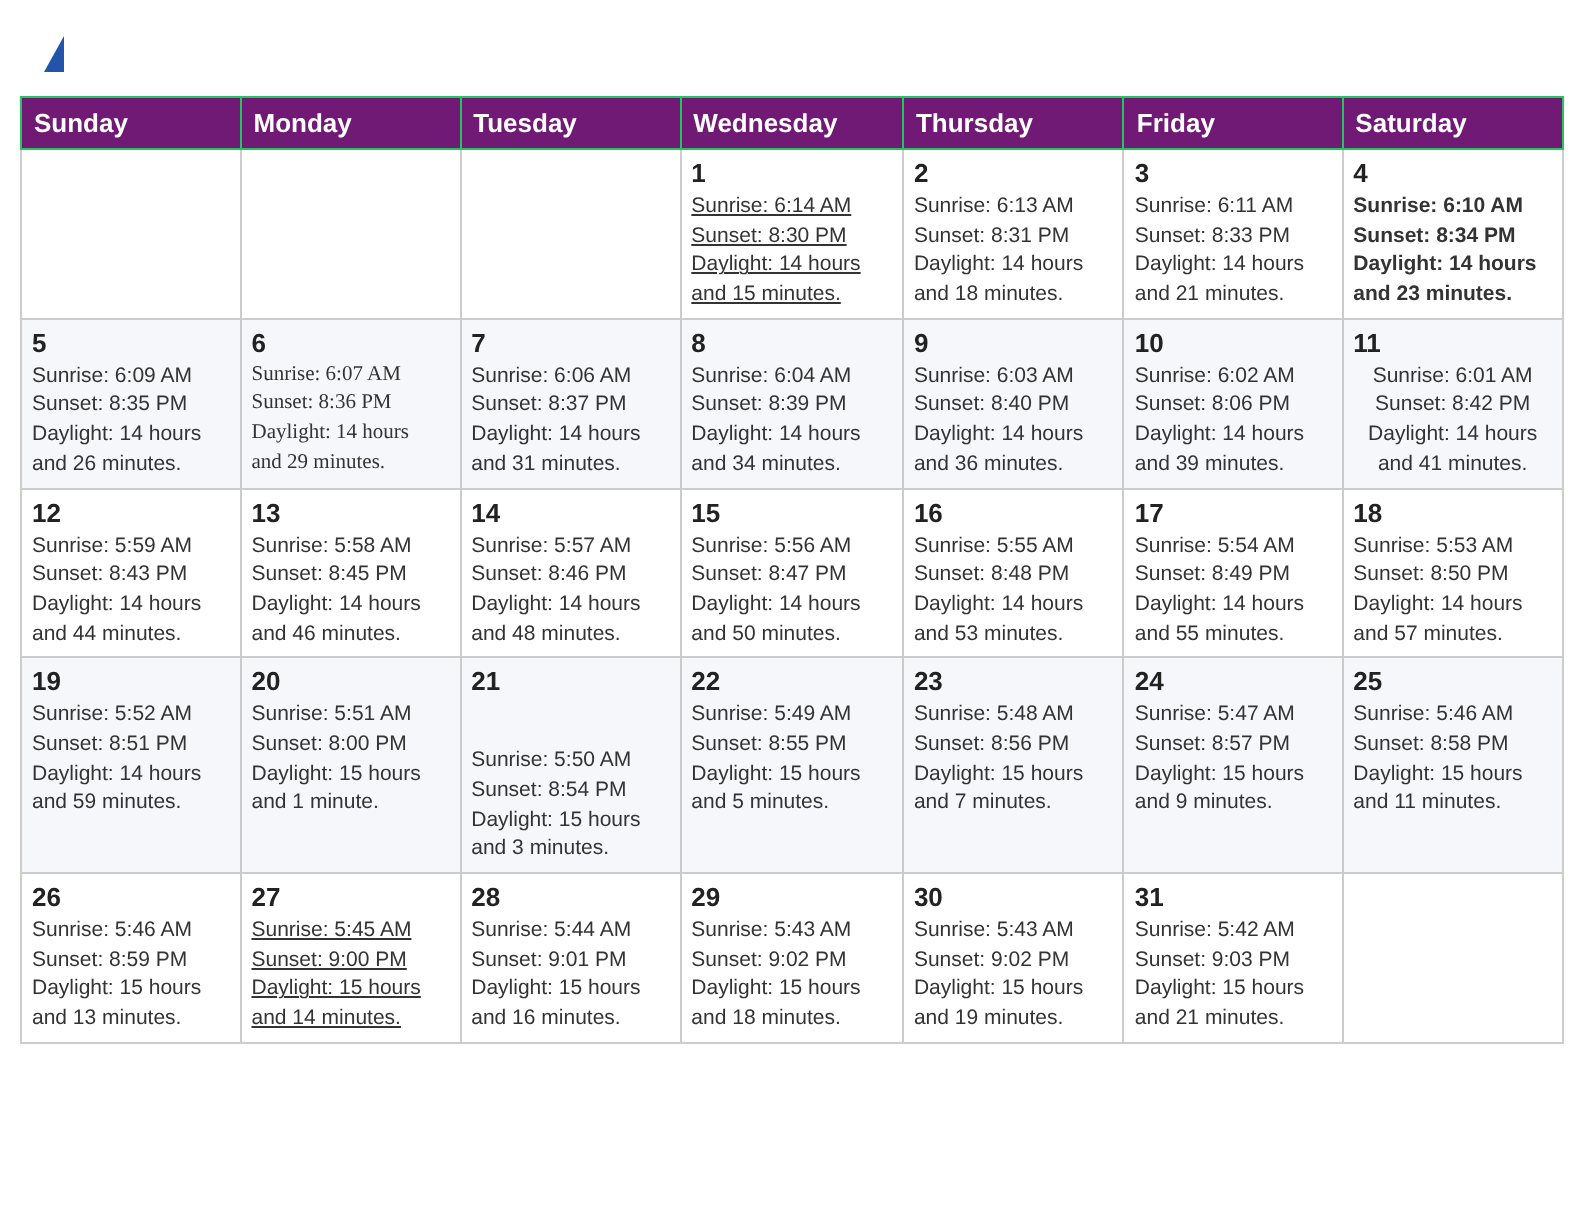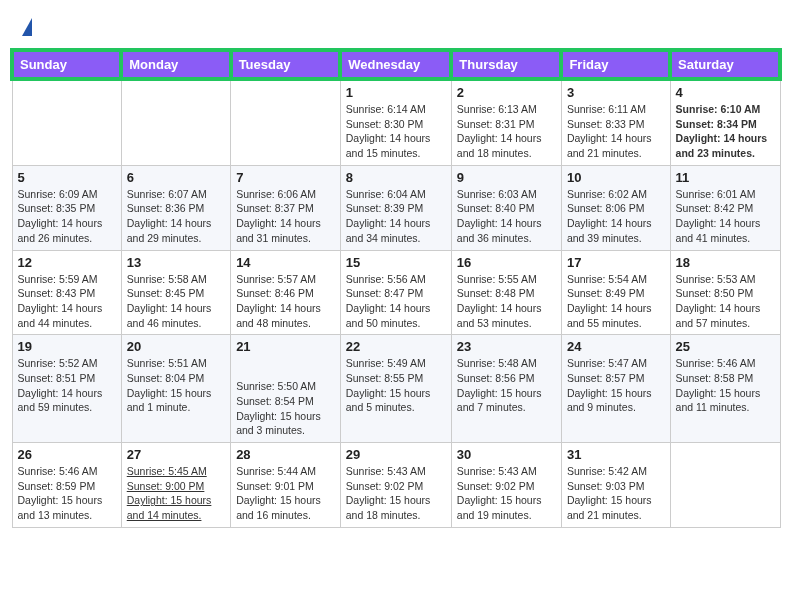--- a/index.html
+++ b/index.html
@@ -55,27 +55,27 @@
       font-size: 16px;
       color: #444;
     }
     .calendar {
       width: 100%;
       border-collapse: collapse;
       margin-top: 4px;
       font-size: 11px;
     }
     .calendar th {
-      background-color: #8b5cf6;
+      background-color: #701a75;
       color: #fff;
       text-align: left;
       padding: 5px 6px;
       font-size: 13px;
       font-weight: bold;
-      border: 4px solid #22c55e;
+      border: 1px solid #22c55e;
     }
     .calendar td {
       border: 1px solid #ccc;
       vertical-align: top;
       padding: 4px 5px;
       width: 113px;
       min-height: 80px;
       background: #fff;
     }
     .calendar tr:nth-child(even) td {
@@ -128,21 +128,21 @@
         <th>Saturday</th>
       </tr>
   </thead>
   <tbody id="calendar-body">
   <tr>
         <td class="empty-cell"></td>
         <td class="empty-cell"></td>
         <td class="empty-cell"></td>
         <td>
           <div class="day-number">1</div>
-          <div class="day-info" style="white-space: pre-line;">Sunrise: 6:14 AM
+          <div class="day-info" style="white-space: pre-line; text-decoration: underline;">Sunrise: 6:14 AM
 Sunset: 8:30 PM
 Daylight: 14 hours
 and 15 minutes.</div>
         </td>
         <td>
           <div class="day-number">2</div>
           <div class="day-info" style="white-space: pre-line;">Sunrise: 6:13 AM
 Sunset: 8:31 PM
 Daylight: 14 hours
 and 18 minutes.</div>
@@ -165,21 +165,21 @@
       <tr class="row-alt">
         <td>
           <div class="day-number">5</div>
           <div class="day-info" style="white-space: pre-line;">Sunrise: 6:09 AM
 Sunset: 8:35 PM
 Daylight: 14 hours
 and 26 minutes.</div>
         </td>
         <td>
           <div class="day-number">6</div>
-          <div class="day-info" style="white-space: pre-line;">Sunrise: 6:07 AM
+          <div class="day-info" style="white-space: pre-line; font-family: Liberation Serif, serif;">Sunrise: 6:07 AM
 Sunset: 8:36 PM
 Daylight: 14 hours
 and 29 minutes.</div>
         </td>
         <td>
           <div class="day-number">7</div>
           <div class="day-info" style="white-space: pre-line;">Sunrise: 6:06 AM
 Sunset: 8:37 PM
 Daylight: 14 hours
 and 31 minutes.</div>
@@ -200,21 +200,21 @@
         </td>
         <td>
           <div class="day-number">10</div>
           <div class="day-info" style="white-space: pre-line;">Sunrise: 6:02 AM
 Sunset: 8:06 PM
 Daylight: 14 hours
 and 39 minutes.</div>
         </td>
         <td>
           <div class="day-number">11</div>
-          <div class="day-info" style="white-space: pre-line;">Sunrise: 6:01 AM
+          <div class="day-info" style="white-space: pre-line; text-align: center;">Sunrise: 6:01 AM
 Sunset: 8:42 PM
 Daylight: 14 hours
 and 41 minutes.</div>
         </td>
       </tr>
       <tr>
         <td>
           <div class="day-number">12</div>
           <div class="day-info" style="white-space: pre-line;">Sunrise: 5:59 AM
 Sunset: 8:43 PM
@@ -268,21 +268,21 @@
         <td>
           <div class="day-number">19</div>
           <div class="day-info" style="white-space: pre-line;">Sunrise: 5:52 AM
 Sunset: 8:51 PM
 Daylight: 14 hours
 and 59 minutes.</div>
         </td>
         <td>
           <div class="day-number">20</div>
           <div class="day-info" style="white-space: pre-line;">Sunrise: 5:51 AM
-Sunset: 8:04 PM
+Sunset: 8:00 PM
 Daylight: 15 hours
 and 1 minute.</div>
         </td>
         <td>
           <div class="day-number">21</div>
           <div class="day-info" style="white-space: pre-line; margin-top: 25px;">Sunrise: 5:50 AM
 Sunset: 8:54 PM
 Daylight: 15 hours
 and 3 minutes.</div>
         </td>

